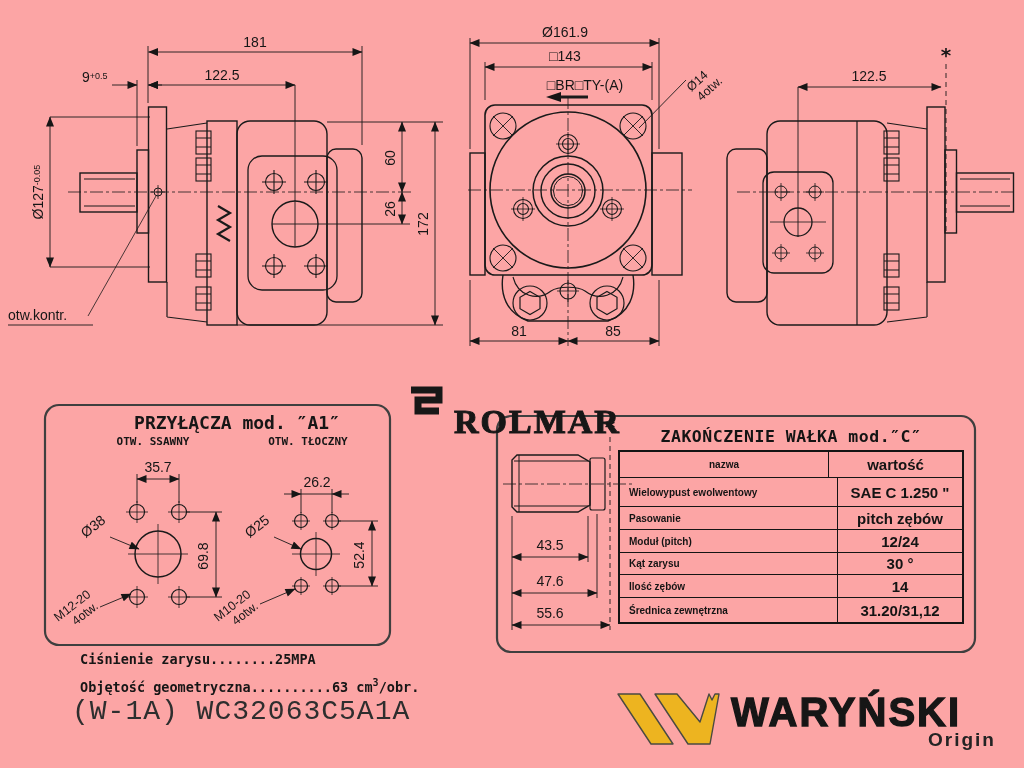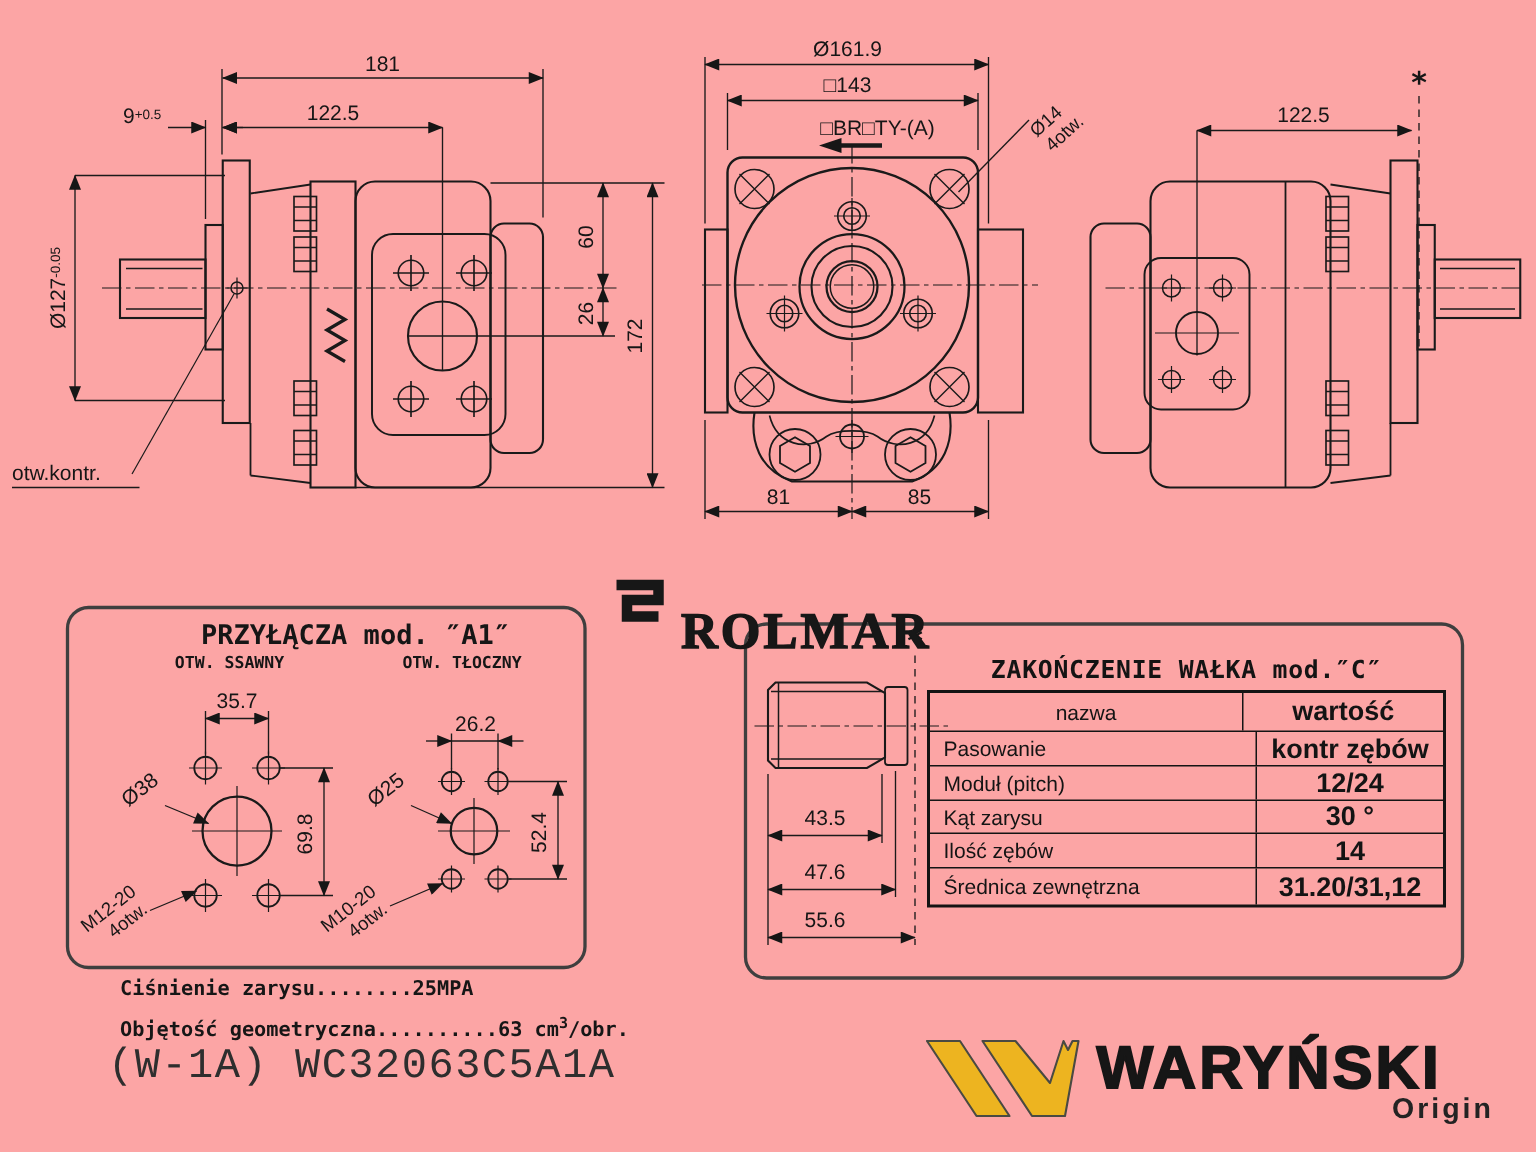--- a/index.html
+++ b/index.html
@@ -5,28 +5,28 @@
   html,body{margin:0;padding:0;background:#ffffff;}
   .canvas{position:relative;width:1024px;height:768px;background:#fca5a5;overflow:hidden;}
   svg.art{position:absolute;left:0;top:0;z-index:1;}
   .hud{position:absolute;z-index:2;}
   .dt{font-family:"Liberation Sans","DejaVu Sans",sans-serif;font-size:14px;fill:#161616;}
   .dts{font-family:"Liberation Sans","DejaVu Sans",sans-serif;font-size:12.5px;fill:#161616;}
   .mb{font-family:"DejaVu Sans Mono",monospace;font-weight:bold;fill:#161616;}
   .star{font-family:"DejaVu Sans",sans-serif;font-weight:bold;font-size:20px;fill:#161616;}
 
   
-  .spec-table{position:absolute;left:618px;top:437px;width:346px;font-family:"Liberation Sans",sans-serif;color:#141414;}
+  .spec-table{position:absolute;left:618px;top:427px;width:346px;font-family:"Liberation Sans",sans-serif;color:#141414;}
   .tbl-title{text-align:center;font-family:"DejaVu Sans Mono",monospace;font-weight:bold;font-size:16.5px;letter-spacing:0.5px;margin-bottom:4px;white-space:nowrap;}
   .tbl{border:2.2px solid #141414;}
   .trow{display:flex;border-top:1.4px solid #141414;align-items:stretch;}
   .trow:first-child{border-top:none;}
-  .c1{width:208px;border-right:1.6px solid #141414;display:flex;align-items:center;padding-left:9px;font-weight:400;font-size:14px;text-align:center;}
+  .c1{width:208px;border-right:1.6px solid #141414;display:flex;align-items:center;padding-left:9px;font-weight:700;font-size:10px;text-align:center;}
   .c1.ctr{justify-content:center;padding-left:0;}
-  .c2{flex:1;display:flex;align-items:center;justify-content:center;font-weight:700;font-size:18px;}
+  .c2{flex:1;display:flex;align-items:center;justify-content:center;font-weight:700;font-size:15px;}
   .h26{height:25px}.h28{height:28px}.h22{height:22px}.h21{height:21px}.h24{height:24px}
 
   
   .specs{position:absolute;left:80px;top:648px;font-family:"DejaVu Sans Mono",monospace;font-weight:bold;font-size:13.5px;color:#161616;line-height:23px;white-space:nowrap;}
   .specs sup{font-size:10px;}
   .partnum{position:absolute;left:72px;top:696px;font-family:"Liberation Mono",monospace;font-size:28px;color:#2e2e2e;letter-spacing:1px;white-space:nowrap;}
 
   
   .rolmar{position:absolute;left:407px;top:360px;display:flex;align-items:center;gap:9px;}
   .rolmar-text{font-family:Liberation Serif, serif;font-weight:900;font-size:34px;letter-spacing:2px;color:#171717;margin-top:43px;-webkit-text-stroke:1px #171717;}
@@ -343,23 +343,27 @@
   <div class="rolmar-text">ROLMAR</div>
 </div>
 
 <div class="spec-table">
   <div class="tbl-title">ZAKOŃCZENIE WAŁKA  mod.″C″</div>
   <div class="tbl">
     <div class="trow h26">
       <div class="c1 ctr">nazwa</div>
       <div class="c2">wartość</div>
     </div>
+    <div class="trow h28">
+      <div class="c1">Wielowypust ewolwentowy</div>
+      <div class="c2">SAE C  1.250 "</div>
+    </div>
     <div class="trow h22">
       <div class="c1">Pasowanie</div>
-      <div class="c2">kontr zębów</div>
+      <div class="c2">pitch zębów</div>
     </div>
     <div class="trow h22">
       <div class="c1">Moduł (pitch)</div>
       <div class="c2">12/24</div>
     </div>
     <div class="trow h21">
       <div class="c1">Kąt zarysu</div>
       <div class="c2">30 °</div>
     </div>
     <div class="trow h22">

